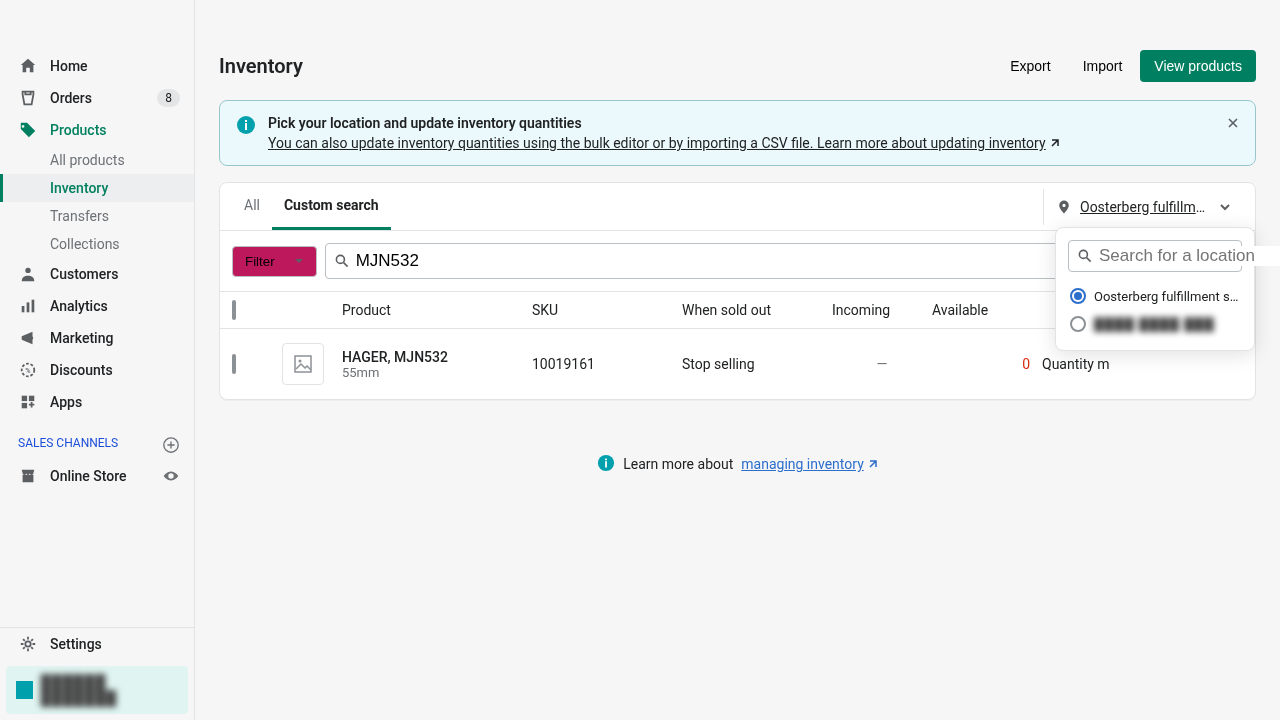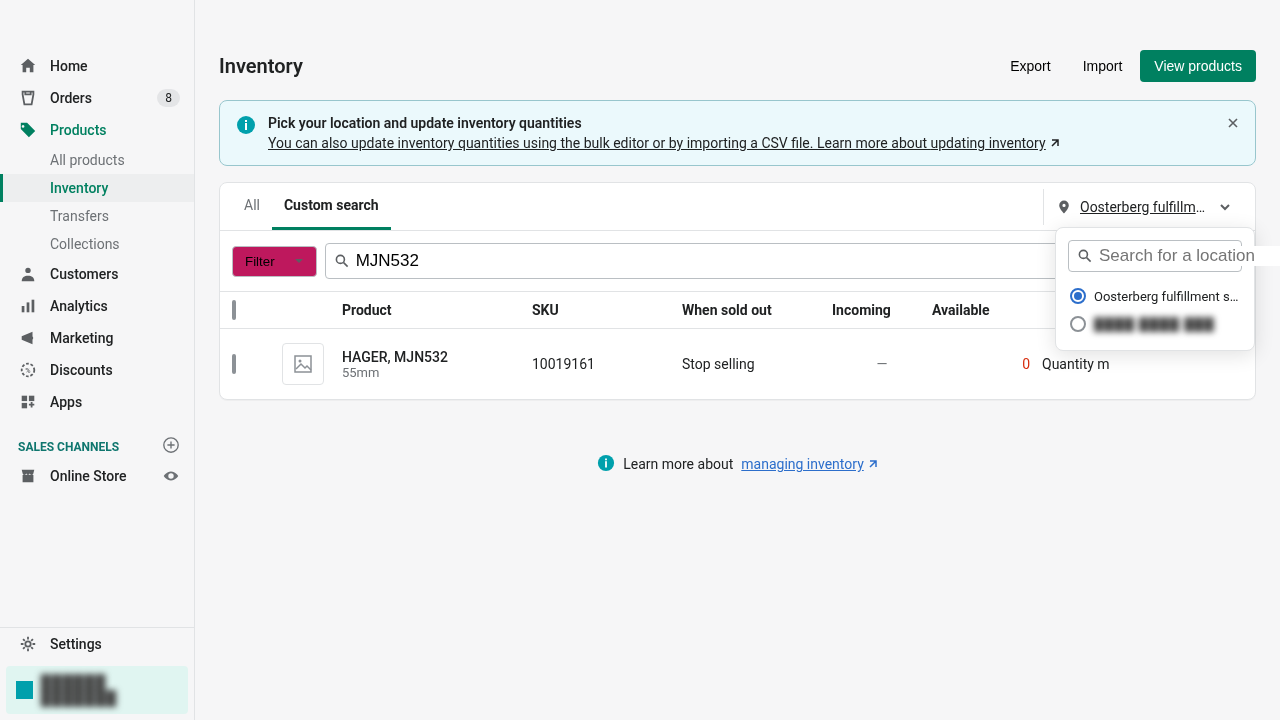--- a/index.html
+++ b/index.html
@@ -58,24 +58,24 @@
   .subnav-item.active {
     background: #edeeef;
     color: #008060;
     font-weight: 500;
     border-left: 3px solid #008060;
     padding-left: 47px;
   }
   .section-title {
     padding: 18px 14px 6px 18px;
     font-size: 12px;
-    color: #0f766e;
-    font-weight: 700;
+    color: #1d4ed8;
+    font-weight: 400;
     display:flex;
-    align-items:flex-end;
+    align-items:flex-start;
   }
   .section-title .plus { margin-left:auto; width:18px; height:18px; }
   .sidebar-footer {
     border-top: 1px solid #e1e3e5;
   }
   .store-badge {
     margin: 6px;
     padding: 8px 10px;
     background: #e0f5f1;
     border-radius: 4px;
@@ -191,21 +191,21 @@
     outline:none;
     flex:1;
     font-size:17px;
     padding: 0 6px;
   }
   .table-header {
     display:grid;
     grid-template-columns: 50px 60px 190px 150px 150px 100px 110px 1fr;
     padding: 10px 12px;
     color:#202223;
-    font-weight:700;
+    font-weight:400;
     align-items:center;
     border-bottom:1px solid #e1e3e5;
   }
   .table-row {
     display:grid;
     grid-template-columns: 50px 60px 190px 150px 150px 100px 110px 1fr;
     padding: 14px 12px;
     align-items:center;
   }
   .checkbox {

